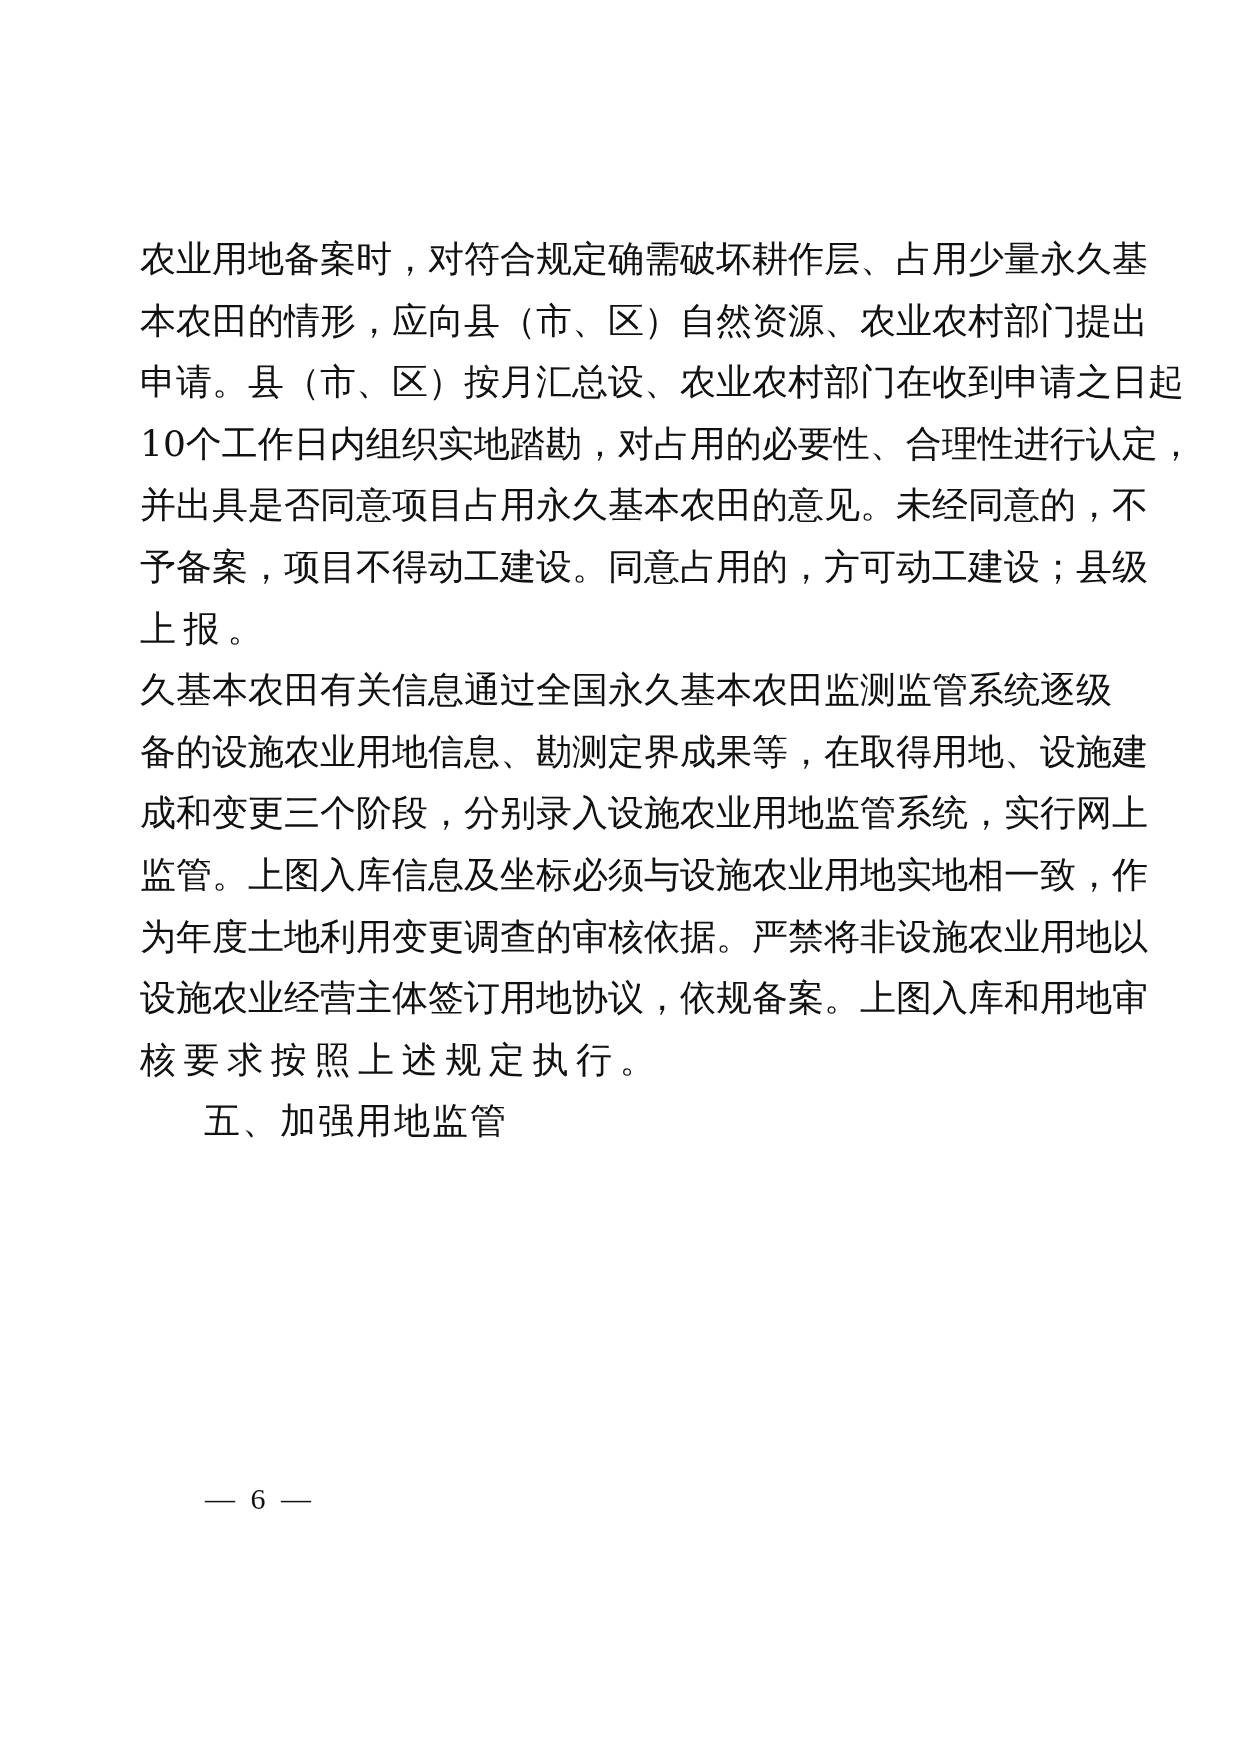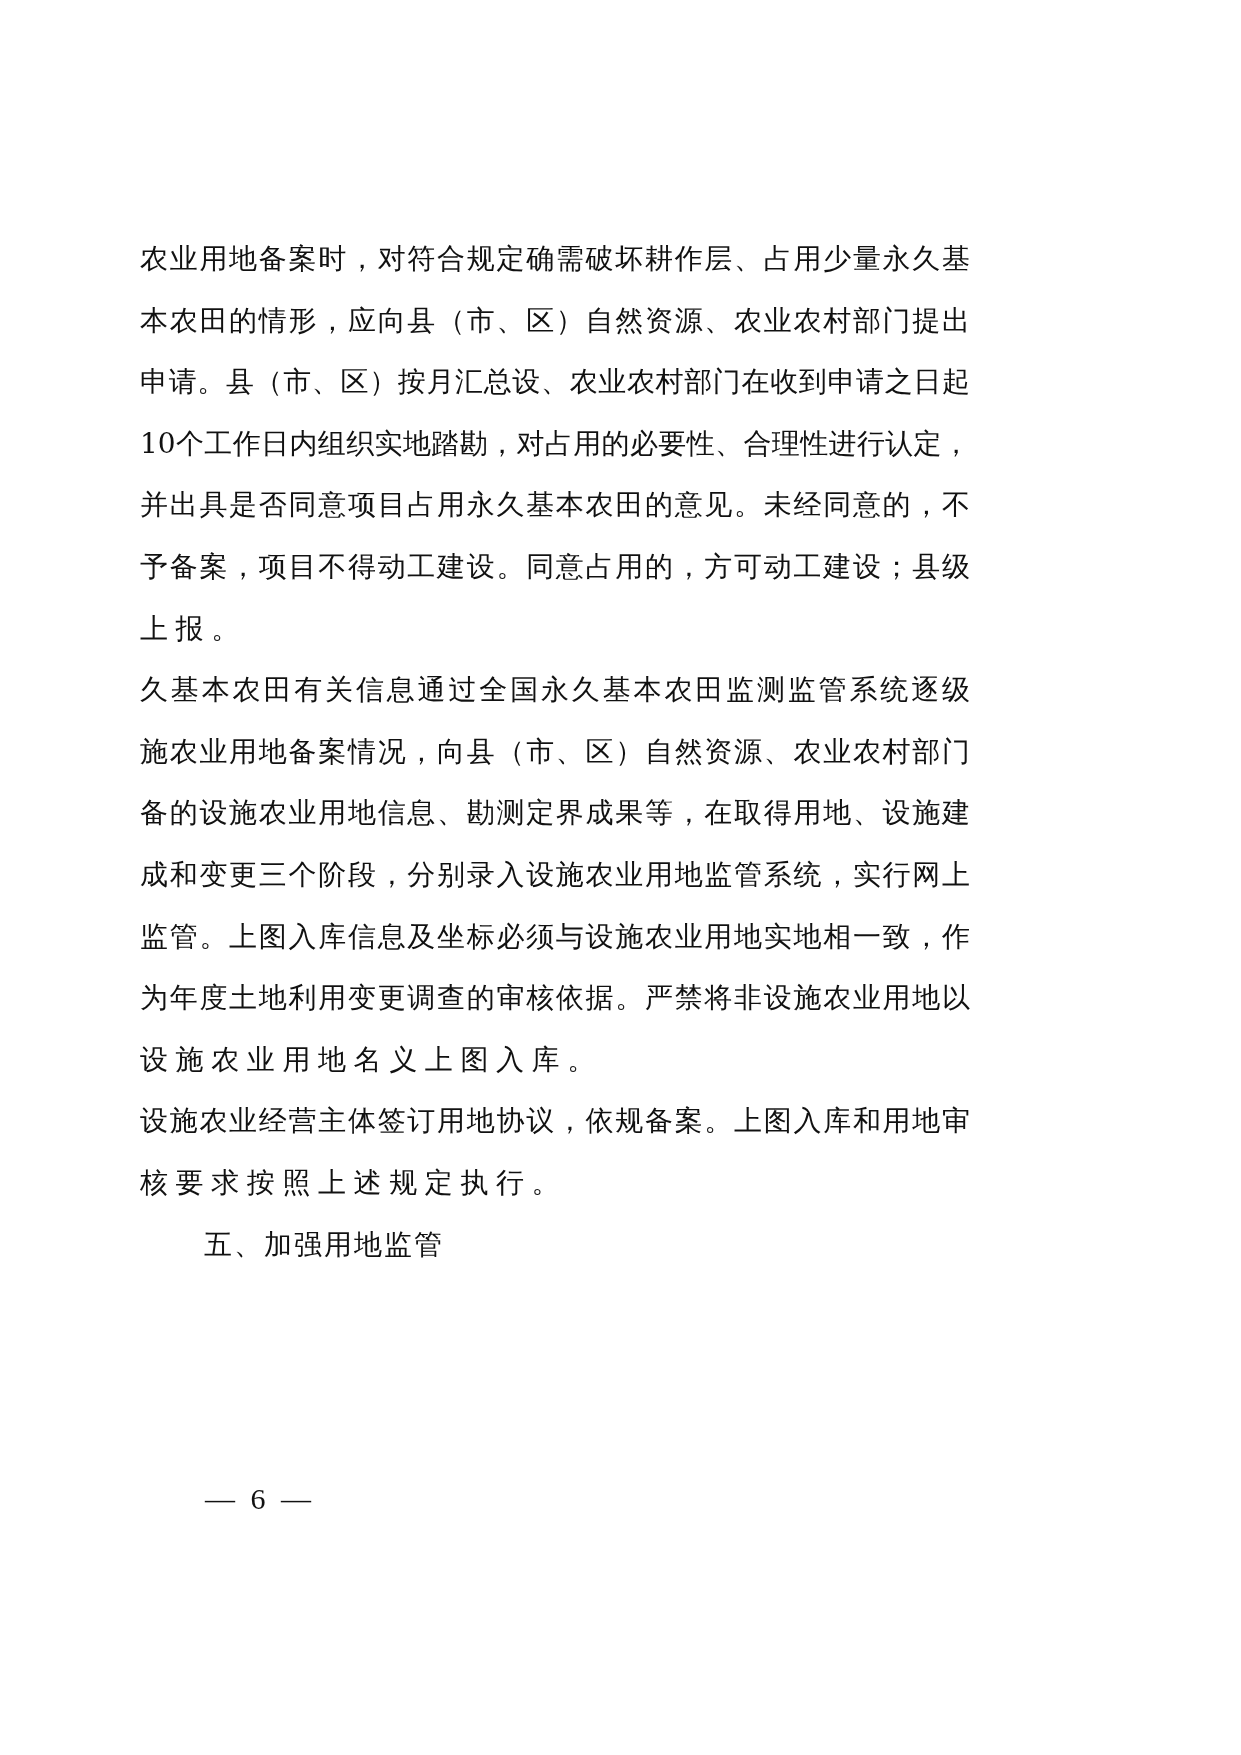--- a/index.html
+++ b/index.html
@@ -23,21 +23,21 @@
     }
     .body-text {
       position: absolute;
       left: 140px;
       top: 228px;
       width: 830px;
     }
     .line {
       height: 61.6px;
       line-height: 61.6px;
-      font-size: 28px;
+      font-size: 36px;
       letter-spacing: 7.6px;
       white-space: nowrap;
       overflow: visible;
     }
     .line.justify {
       text-align: justify;
       text-align-last: justify;
       letter-spacing: 0;
     }
     .indent { padding-left: 64px; }
@@ -68,26 +68,24 @@
 
     <div class="line justify">农业用地备案时，对符合规定确需破坏耕作层、占用少量永久基</div>
     <div class="line justify">本农田的情形，应向县（市、区）自然资源、农业农村部门提出</div>
     <div class="line justify">申请。县（市、区）按月汇总设、农业农村部门在收到申请之日起</div>
     <div class="line justify">10个工作日内组织实地踏勘，对占用的必要性、合理性进行认定，</div>
     <div class="line justify">并出具是否同意项目占用永久基本农田的意见。未经同意的，不</div>
     <div class="line justify">予备案，项目不得动工建设。同意占用的，方可动工建设；县级</div>
     <div class="line">上报。</div>
     <div class="line justify">久基本农田有关信息通过全国永久基本农田监测监管系统逐级</div>
 
-    <div class="line justify">施农业用地备案情况，向县（市、区）自然资源、农业农村部门</div>
     <div class="line justify">备的设施农业用地信息、勘测定界成果等，在取得用地、设施建</div>
     <div class="line justify">成和变更三个阶段，分别录入设施农业用地监管系统，实行网上</div>
     <div class="line justify">监管。上图入库信息及坐标必须与设施农业用地实地相一致，作</div>
     <div class="line justify">为年度土地利用变更调查的审核依据。严禁将非设施农业用地以</div>
-    <div class="line">设施农业用地名义上图入库。</div>
 
     <div class="line justify">设施农业经营主体签订用地协议，依规备案。上图入库和用地审</div>
     <div class="line">核要求按照上述规定执行。</div>
 
     <div class="line indent heading">五、加强用地监管</div>
   </div>
 
   <div class="page-number">— 6 —</div>
 </div>
 

